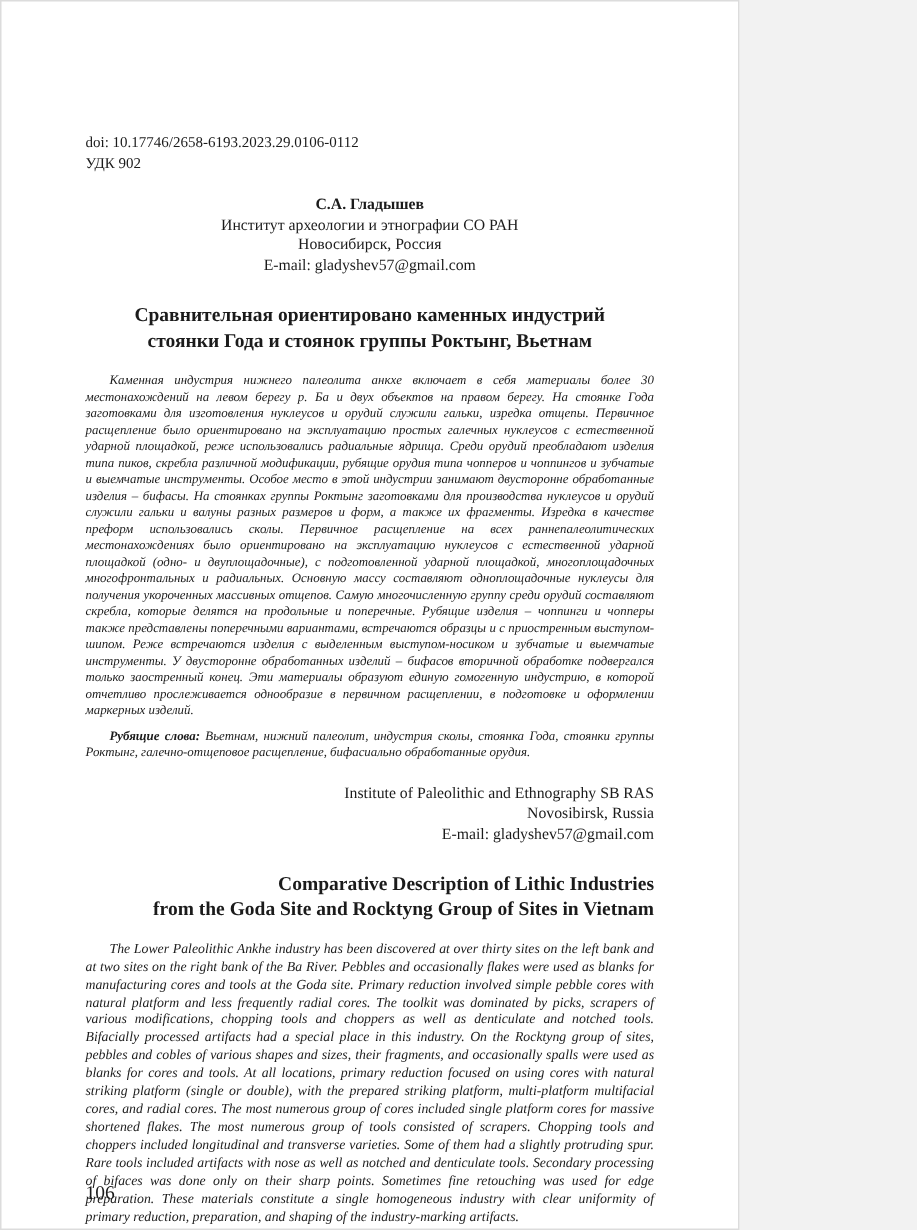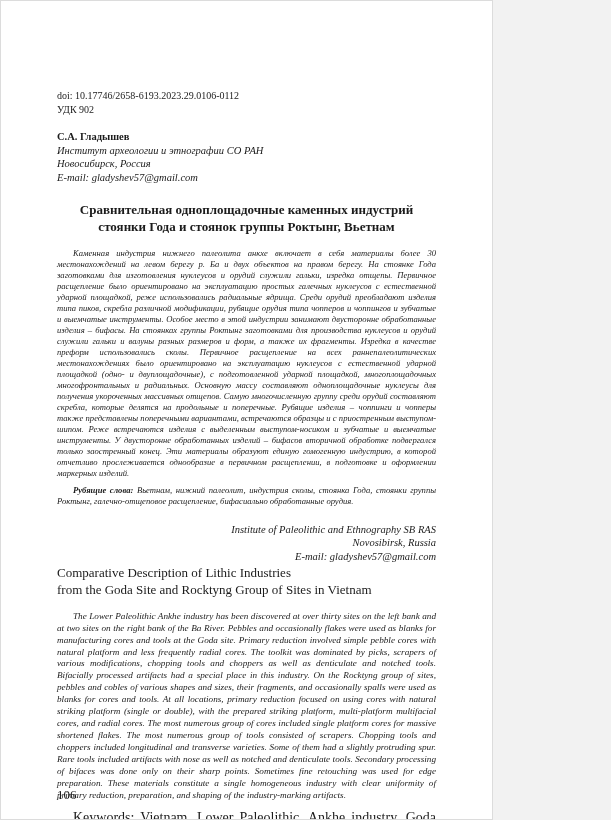--- a/index.html
+++ b/index.html
@@ -21,26 +21,26 @@
   .content {
     padding: 88px 56px 0 56px;
   }
   .meta-line {
     font-size: 10px;
     line-height: 1.35;
     text-align: left;
   }
   .author-block {
     margin-top: 14px;
-    text-align: left;
+    text-align: center;
     font-size: 10.5px;
     line-height: 1.3;
   }
   .author-name { font-weight: bold; }
-  .affil { font-style: italic; }
+  .affil { }
   .title-ru {
     margin-top: 16px;
     text-align: center;
     font-weight: bold;
     font-size: 13px;
     line-height: 1.35;
   }
   .abstract-ru {
     margin-top: 12px;
     font-size: 8.6px;
@@ -59,23 +59,23 @@
     text-indent: 16px;
   }
   .keywords-ru .kw-label { font-weight: bold; }
   .author-block-en {
     margin-top: 16px;
     text-align: right;
     font-size: 10.5px;
     line-height: 1.3;
   }
   .title-en {
-    margin-top: 0;
-    text-align: left;
-    font-weight: normal;
+    margin-top: 16px;
+    text-align: right;
+    font-weight: bold;
     font-size: 13px;
     line-height: 1.35;
   }
   .abstract-en {
     margin-top: 12px;
     font-size: 9.2px;
     line-height: 1.3;
     font-style: italic;
     text-align: justify;
     text-indent: 16px;
@@ -105,21 +105,21 @@
     <div class="meta-line">УДК 902</div>
 
     <div class="author-block">
       <div class="author-name">С.А. Гладышев</div>
       <div class="affil">Институт археологии и этнографии СО РАН</div>
       <div class="affil">Новосибирск, Россия</div>
       <div class="affil">E-mail: gladyshev57@gmail.com</div>
     </div>
 
     <div class="title-ru">
-      <div>Сравнительная одноплощадочные каменных индустрий</div>
+      <div>Сравнительная ориентировано каменных индустрий</div>
       <div>стоянки Года и стоянок группы Роктынг, Вьетнам</div>
     </div>
 
     <div class="abstract-ru">Каменная индустрия нижнего палеолита анкхе включает в себя материалы более 30 местонахождений на левом берегу р. Ба и двух объектов на правом берегу. На стоянке Года заготовками для изготовления нуклеусов и орудий служили гальки, изредка отщепы. Первичное расщепление было ориентировано на эксплуатацию простых галечных нуклеусов с естественной ударной площадкой, реже использовались радиальные ядрища. Среди орудий преобладают изделия типа пиков, скребла различной модификации, рубящие орудия типа чопперов и чоппингов и зубчатые и выемчатые инструменты. Особое место в этой индустрии занимают двусторонне обработанные изделия – бифасы. На стоянках группы Роктынг заготовками для производства нуклеусов и орудий служили гальки и валуны разных размеров и форм, а также их фрагменты. Изредка в качестве преформ использовались сколы. Первичное расщепление на всех раннепалеолитических местонахождениях было ориентировано на эксплуатацию нуклеусов с естественной ударной площадкой (одно- и двуплощадочные), с подготовленной ударной площадкой, многоплощадочных многофронтальных и радиальных. Основную массу составляют одноплощадочные нуклеусы для получения укороченных массивных отщепов. Самую многочисленную группу среди орудий составляют скребла, которые делятся на продольные и поперечные. Рубящие изделия – чоппинги и чопперы также представлены поперечными вариантами, встречаются образцы и с приостренным выступом-шипом. Реже встречаются изделия с выделенным выступом-носиком и зубчатые и выемчатые инструменты. У двусторонне обработанных изделий – бифасов вторичной обработке подвергался только заостренный конец. Эти материалы образуют единую гомогенную индустрию, в которой отчетливо прослеживается однообразие в первичном расщеплении, в подготовке и оформлении маркерных изделий.</div>
 
     <div class="keywords-ru"><span class="kw-label">Рубящие слова:</span><span> Вьетнам, нижний палеолит, индустрия сколы, стоянка Года, стоянки группы Роктынг, галечно-отщеповое расщепление, бифасиально обработанные орудия.</span></div>
 
     <div class="author-block-en">
       <div class="affil">Institute of Paleolithic and Ethnography SB RAS</div>
       <div class="affil">Novosibirsk, Russia</div>

